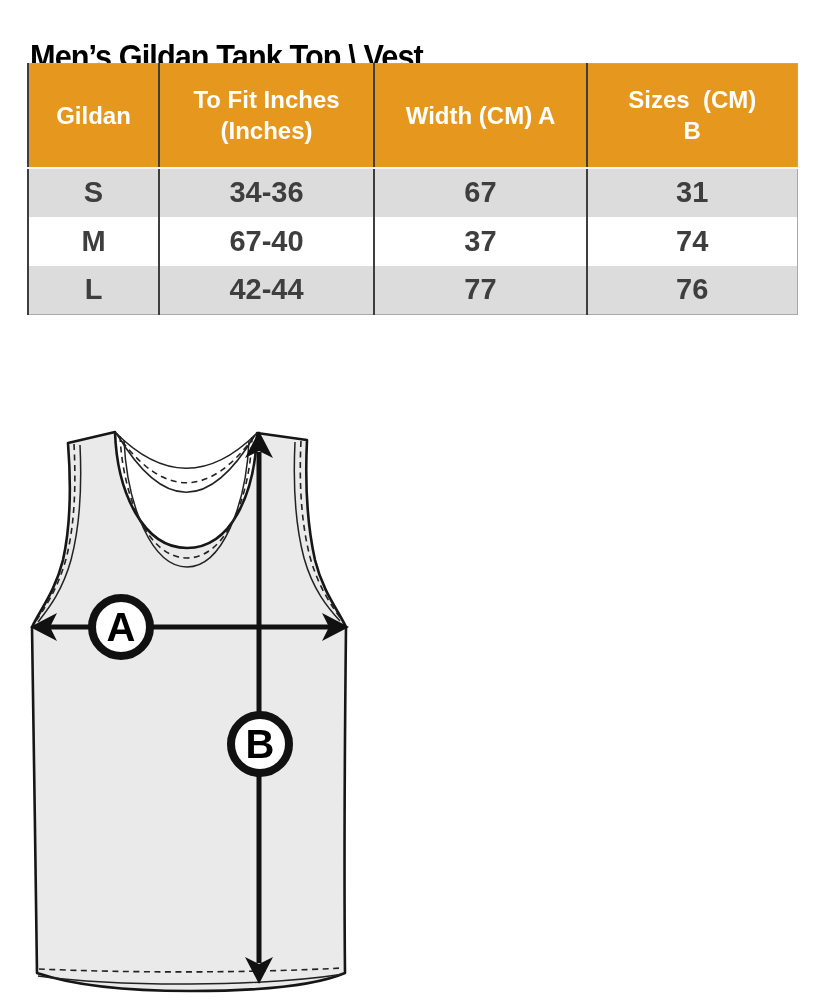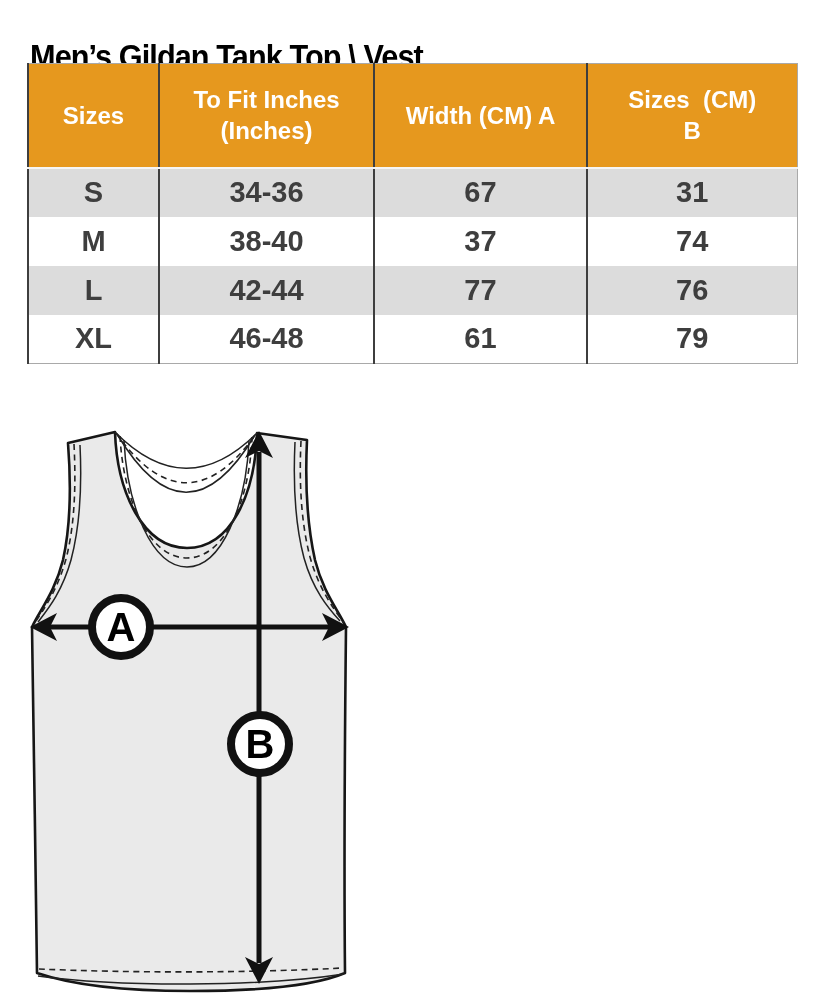--- a/index.html
+++ b/index.html
@@ -61,21 +61,21 @@
 <table class="size-table">
   <colgroup>
     <col style="width:131px">
       <col style="width:215px">
       <col style="width:213px">
       <col style="width:210px">
   </colgroup>
   <thead>
     <tr>
       <th>
-        <div class="th-line">Sizes</div>
+        <div class="th-line">Gildan</div>
       </th>
       <th>
         <div class="th-line">To Fit Inches</div>
         <div class="th-line">(Inches)</div>
       </th>
       <th>
         <div class="th-line">Width (CM) A</div>
       </th>
       <th>
         <div class="th-line">Sizes  (CM)</div>
@@ -85,35 +85,29 @@
   </thead>
   <tbody>
       <tr>
         <td>S</td>
         <td>34-36</td>
         <td>67</td>
         <td>31</td>
       </tr>
       <tr>
         <td>M</td>
-        <td>38-40</td>
+        <td>67-40</td>
         <td>37</td>
         <td>74</td>
       </tr>
       <tr>
         <td>L</td>
         <td>42-44</td>
         <td>77</td>
         <td>76</td>
-      </tr>
-      <tr>
-        <td>XL</td>
-        <td>46-48</td>
-        <td>61</td>
-        <td>79</td>
       </tr>
     </tbody>
 </table>
 
 <svg class="tank-diagram" viewBox="0 0 380 587" xmlns="http://www.w3.org/2000/svg">
 
   <path class="garment-outline" d="M 68 23
        L 115 12
        C 117 72 143 128 187 128
        C 231 128 255 74 257 13

